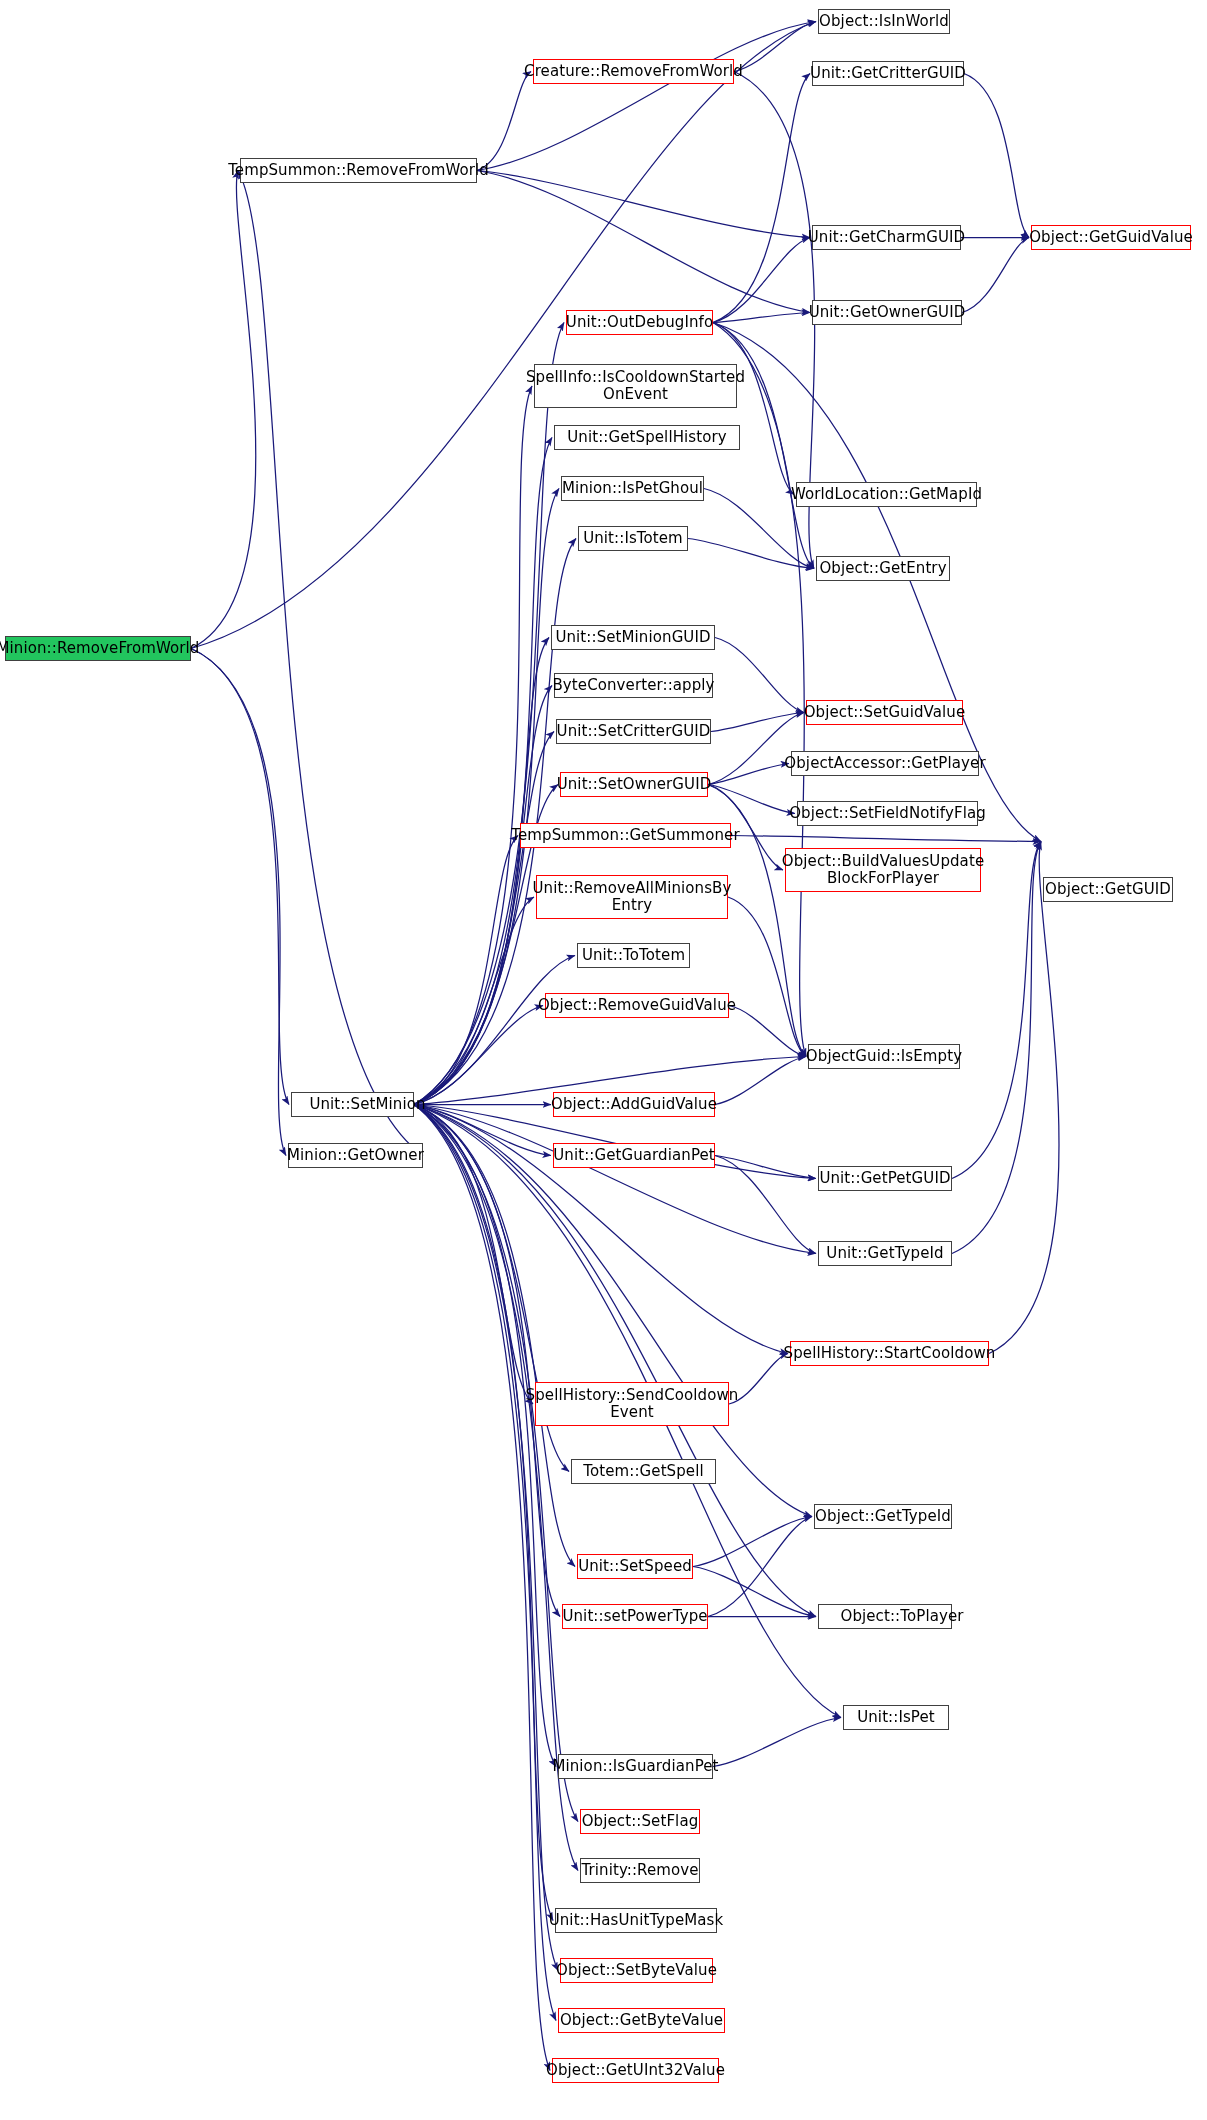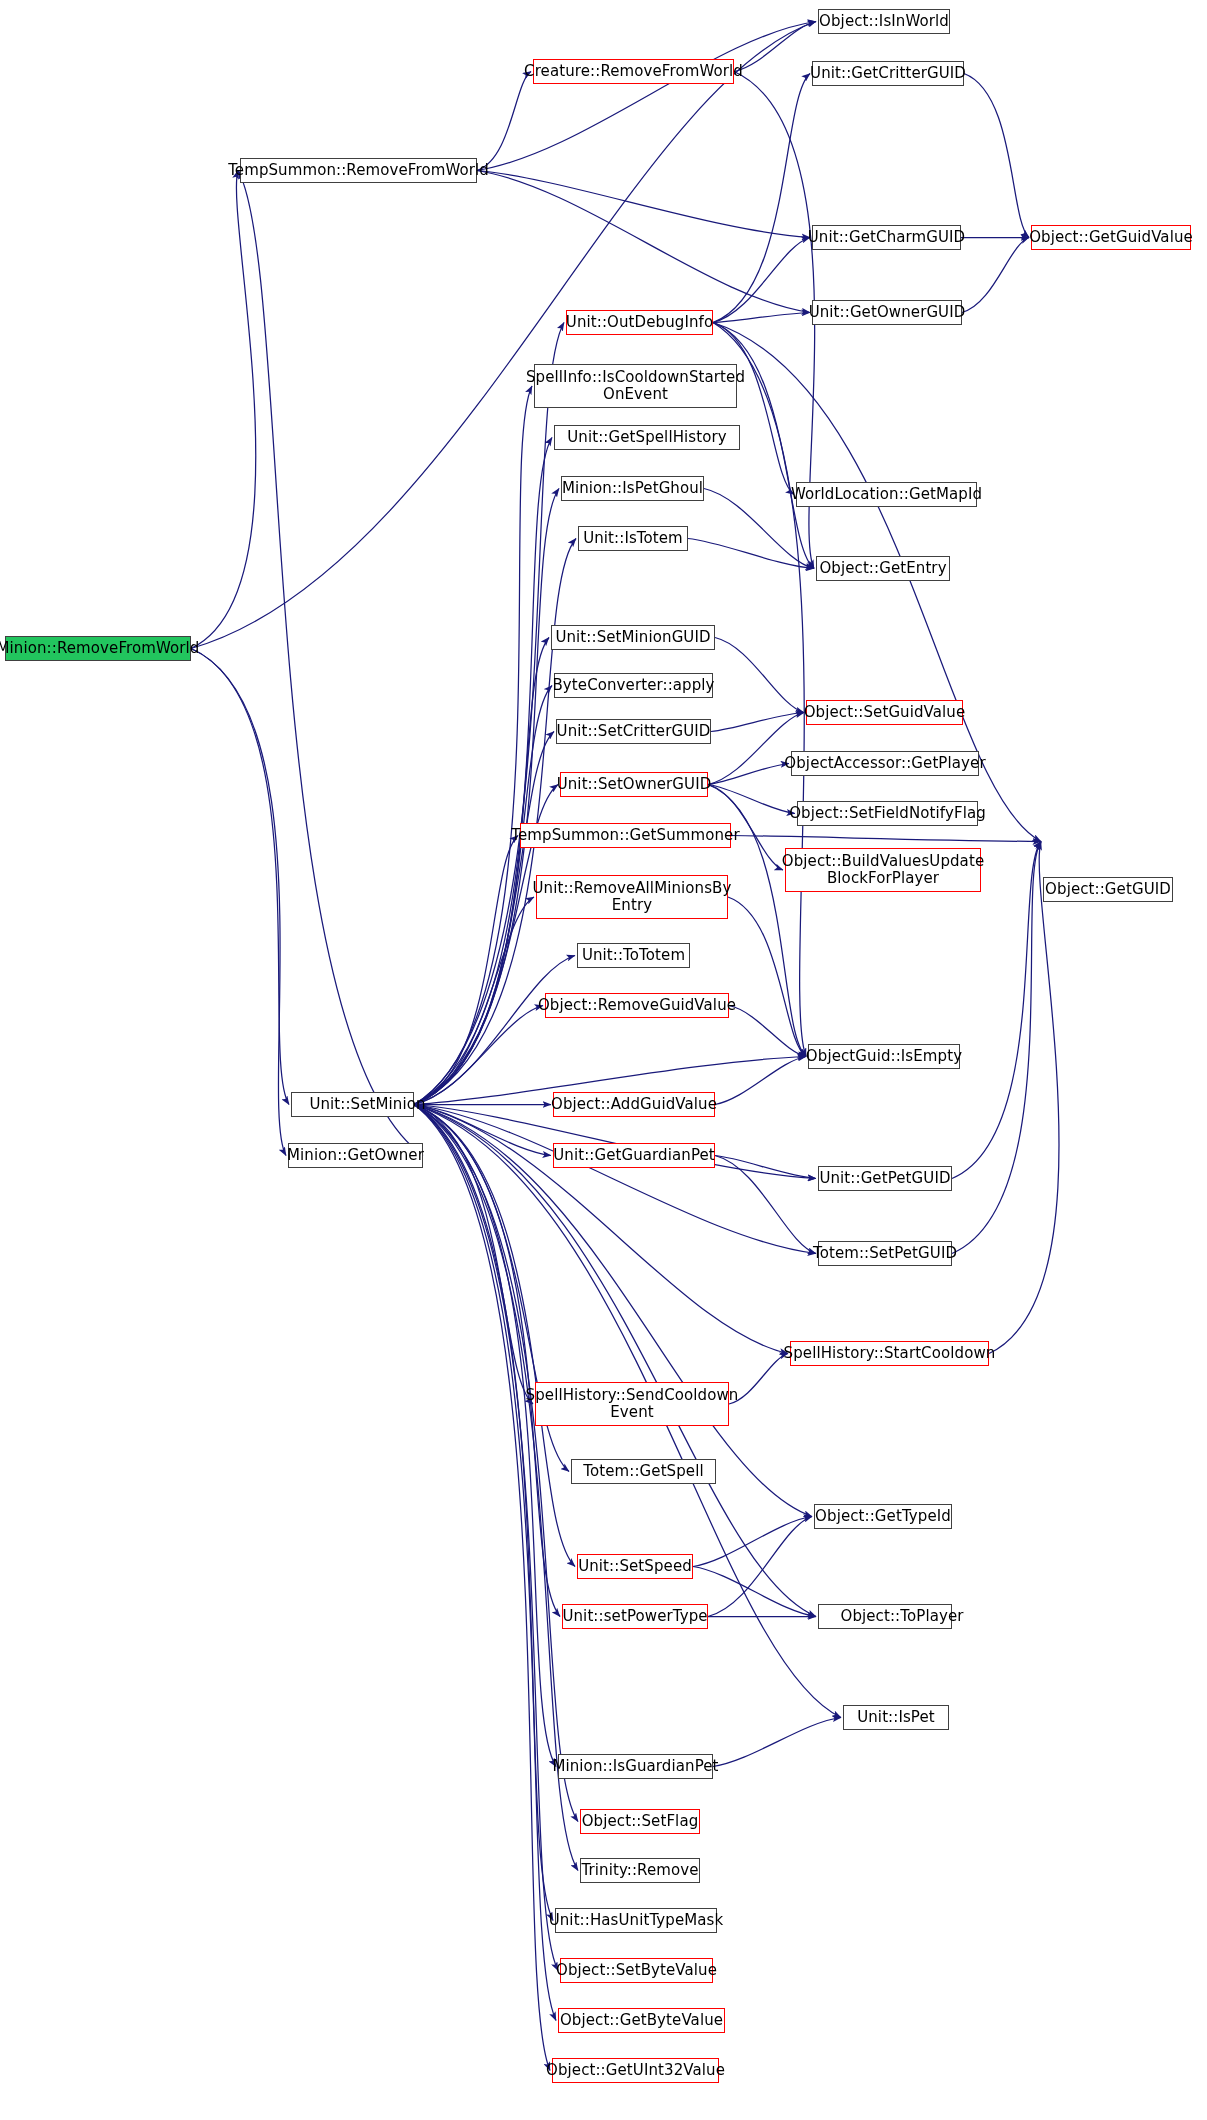--- a/index.html
+++ b/index.html
@@ -135,21 +135,21 @@
       <div class="node k-red" style="left: 536px; top: 875px; width: 192px; height: 44px;">Unit::RemoveAllMinionsBy
 Entry</div>
       <div class="node k-plain" style="left: 577px; top: 943px; width: 113px; height: 25px;">Unit::ToTotem</div>
       <div class="node k-red" style="left: 545px; top: 993px; width: 184px; height: 25px;">Object::RemoveGuidValue</div>
       <div class="node k-plain" style="left: 808px; top: 1044px; width: 152px; height: 25px;">ObjectGuid::IsEmpty</div>
       <div class="node k-plain" style="left: 291px; top: 1092px; width: 123px; height: 25px; padding-left: 33px;">Unit::SetMinion</div>
       <div class="node k-red" style="left: 553px; top: 1092px; width: 162px; height: 25px;">Object::AddGuidValue</div>
       <div class="node k-plain" style="left: 288px; top: 1143px; width: 135px; height: 25px;">Minion::GetOwner</div>
       <div class="node k-red" style="left: 553px; top: 1143px; width: 162px; height: 25px;">Unit::GetGuardianPet</div>
       <div class="node k-plain" style="left: 818px; top: 1166px; width: 134px; height: 25px;">Unit::GetPetGUID</div>
-      <div class="node k-plain" style="left: 818px; top: 1241px; width: 134px; height: 25px;">Totem::SetPetGUID</div>
+      <div class="node k-plain" style="left: 818px; top: 1241px; width: 134px; height: 25px;">Unit::GetTypeId</div>
       <div class="node k-plain" style="left: 1043px; top: 829px; width: 130px; height: 25px; margin-top: 48px;">Object::GetGUID</div>
       <div class="node k-red" style="left: 790px; top: 1341px; width: 199px; height: 25px;">SpellHistory::StartCooldown</div>
       <div class="node k-red" style="left: 535px; top: 1382px; width: 194px; height: 44px;">SpellHistory::SendCooldown
 Event</div>
       <div class="node k-plain" style="left: 571px; top: 1459px; width: 145px; height: 25px;">Totem::GetSpell</div>
       <div class="node k-plain" style="left: 814px; top: 1504px; width: 138px; height: 25px;">Object::GetTypeId</div>
       <div class="node k-red" style="left: 577px; top: 1554px; width: 116px; height: 25px;">Unit::SetSpeed</div>
       <div class="node k-plain" style="left: 818px; top: 1604px; width: 134px; height: 25px; padding-left: 37px;">Object::ToPlayer</div>
       <div class="node k-red" style="left: 562px; top: 1604px; width: 146px; height: 25px;">Unit::setPowerType</div>
       <div class="node k-plain" style="left: 843px; top: 1705px; width: 106px; height: 25px;">Unit::IsPet</div>

